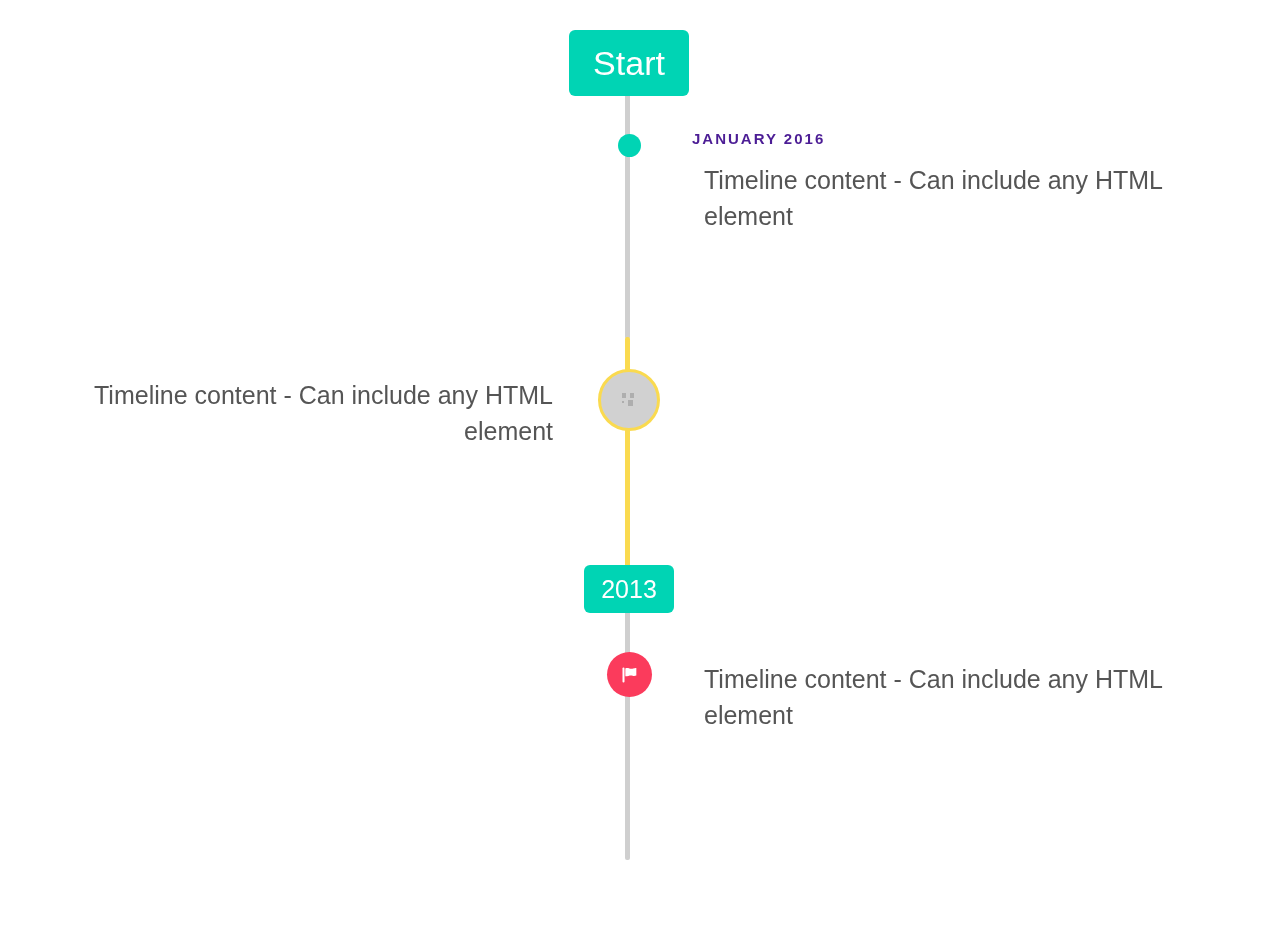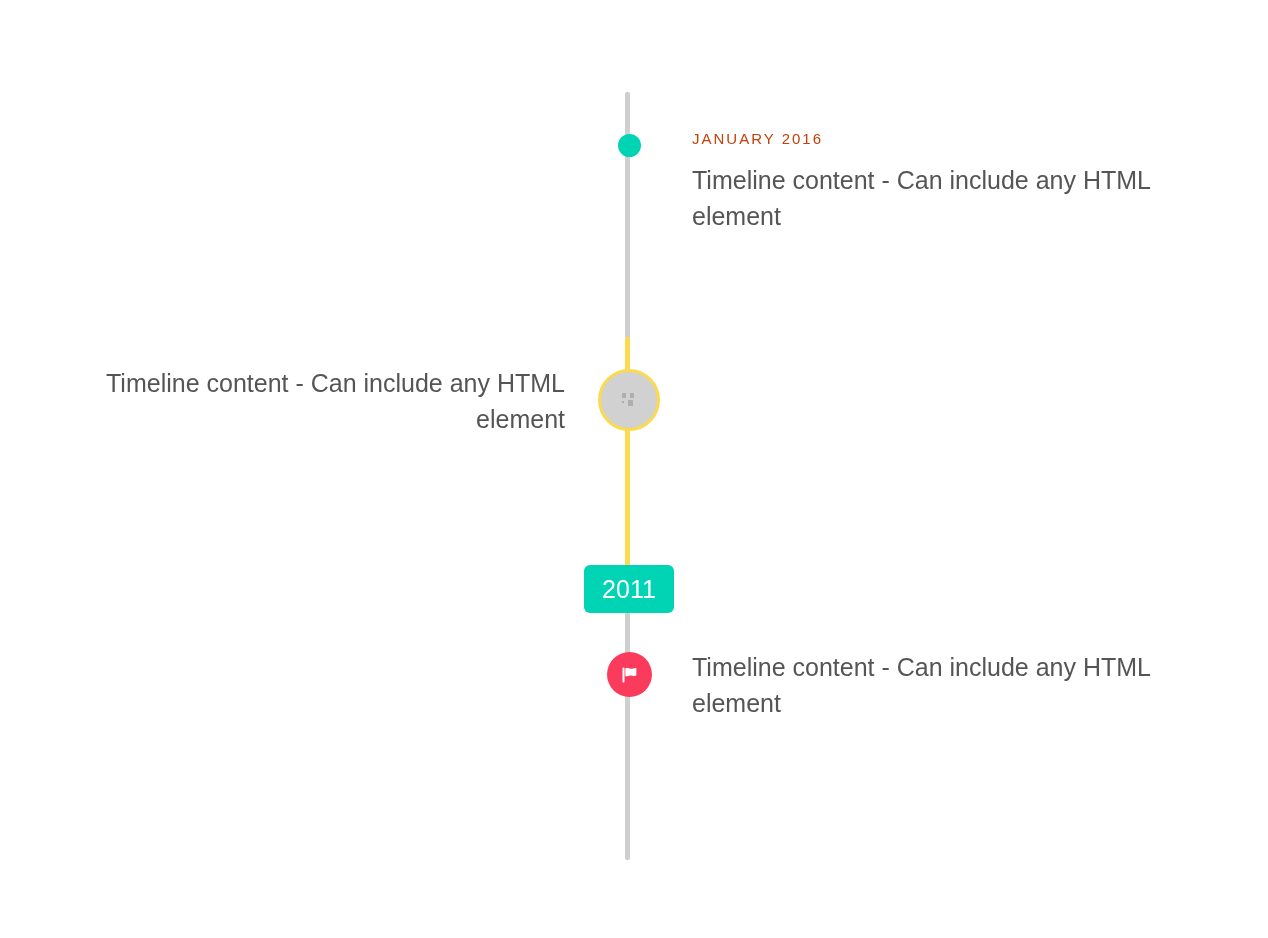--- a/index.html
+++ b/index.html
@@ -94,65 +94,68 @@
   .entry { position: absolute; }
   .entry-right { left: 692px; width: 545px; text-align: left; }
   .entry-left  { left: 30px;  width: 535px; text-align: right; }
 
   .entry-jan { top: 131px; }
   .entry-feb { top: 365px; }
   .entry-mar { top: 649px; }
 
   .entry-date {
     font-size: 15px;
-    font-weight: normal;
+    font-weight: bold;
     letter-spacing: 2.0px;
-    color: #c2410c;
+    color: #4c1d95;
     text-transform: uppercase;
     margin: 0 0 14px 0;
     line-height: 1.1;
   }
   .entry-body {
     font-size: 25px;
     font-weight: 400;
     color: #555555;
     line-height: 1.45;
-    margin: 0;
+    margin: 12px;
   }
 </style>
 </head>
 <body>
 
 <div id="timeline-root">
 
   <div class="spine spine-gray-top"></div>
   <div class="spine spine-yellow"></div>
   <div class="spine spine-gray-bot"></div>
 
+  <div class="cap-badge cap-start">
+    <span>Start</span>
+  </div>
 
   <div class="marker marker-dot"></div>
   <div class="entry entry-right entry-jan">
     <div class="entry-date">January 2016</div>
     <div class="entry-body">Timeline content - Can include any HTML element</div>
   </div>
 
   <div class="marker marker-image">
     <svg class="broken-img-glyph" viewBox="0 0 16 16" aria-hidden="true">
       <rect x="1" y="1" width="4" height="5" fill="#777"></rect>
       <rect x="9" y="1" width="4" height="5" fill="#777"></rect>
       <rect x="1" y="9" width="2" height="2" fill="#777"></rect>
       <rect x="7" y="8" width="5" height="6" fill="#777"></rect>
     </svg>
   </div>
   <div class="entry entry-left entry-feb">
     <div class="entry-body">Timeline content - Can include any HTML element</div>
   </div>
 
   <div class="cap-badge cap-mid">
-    <span>2011</span>
+    <span>2013</span>
   </div>
 
   <div class="marker marker-flag">
     <svg class="flag-glyph" viewBox="0 0 24 24" aria-hidden="true">
       <rect x="3" y="3" width="2.4" height="18" rx="1.1" fill="#ffffff"></rect>
       <path d="M6.4 4.1c3.2-1.5 6.2 1.4 9.3 0.2 1.6-0.6 2.8-0.9 3.9-0.7v9.1c-1.4 0.5-2.8 0.8-4.4 0.3-3.1-1-5.8 0.8-8.8 0.6z" fill="#ffffff"></path>
     </svg>
   </div>
   <div class="entry entry-right entry-mar">
     <div class="entry-body">Timeline content - Can include any HTML element</div>

